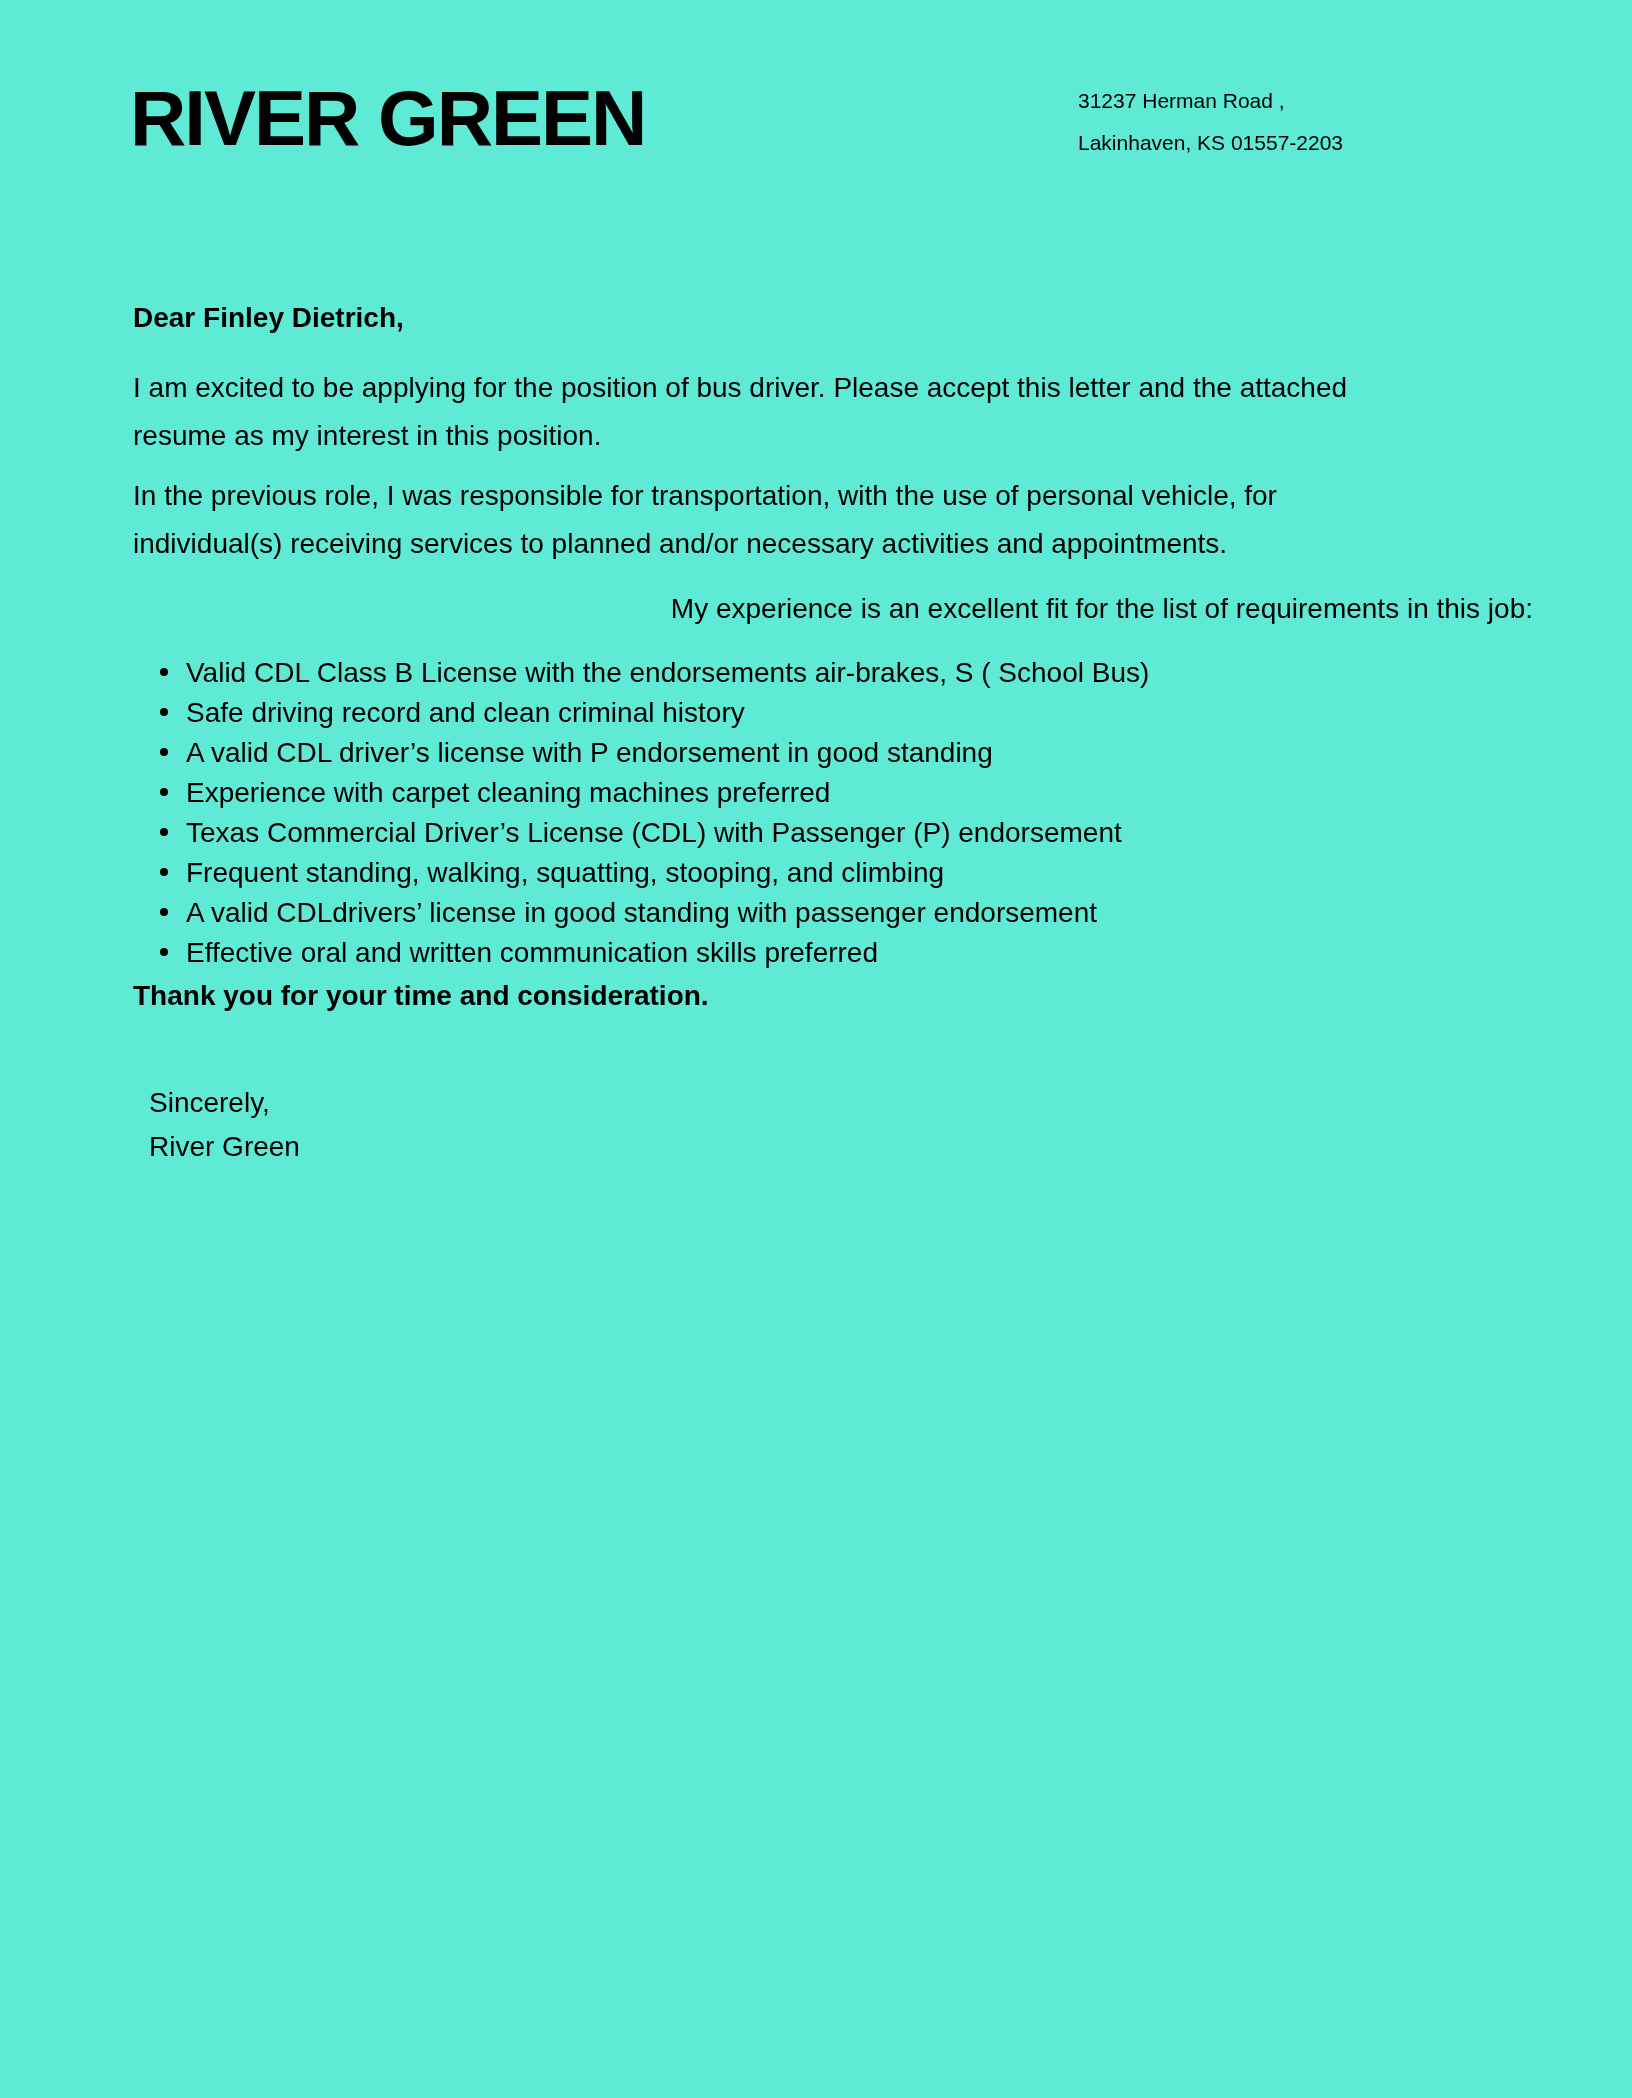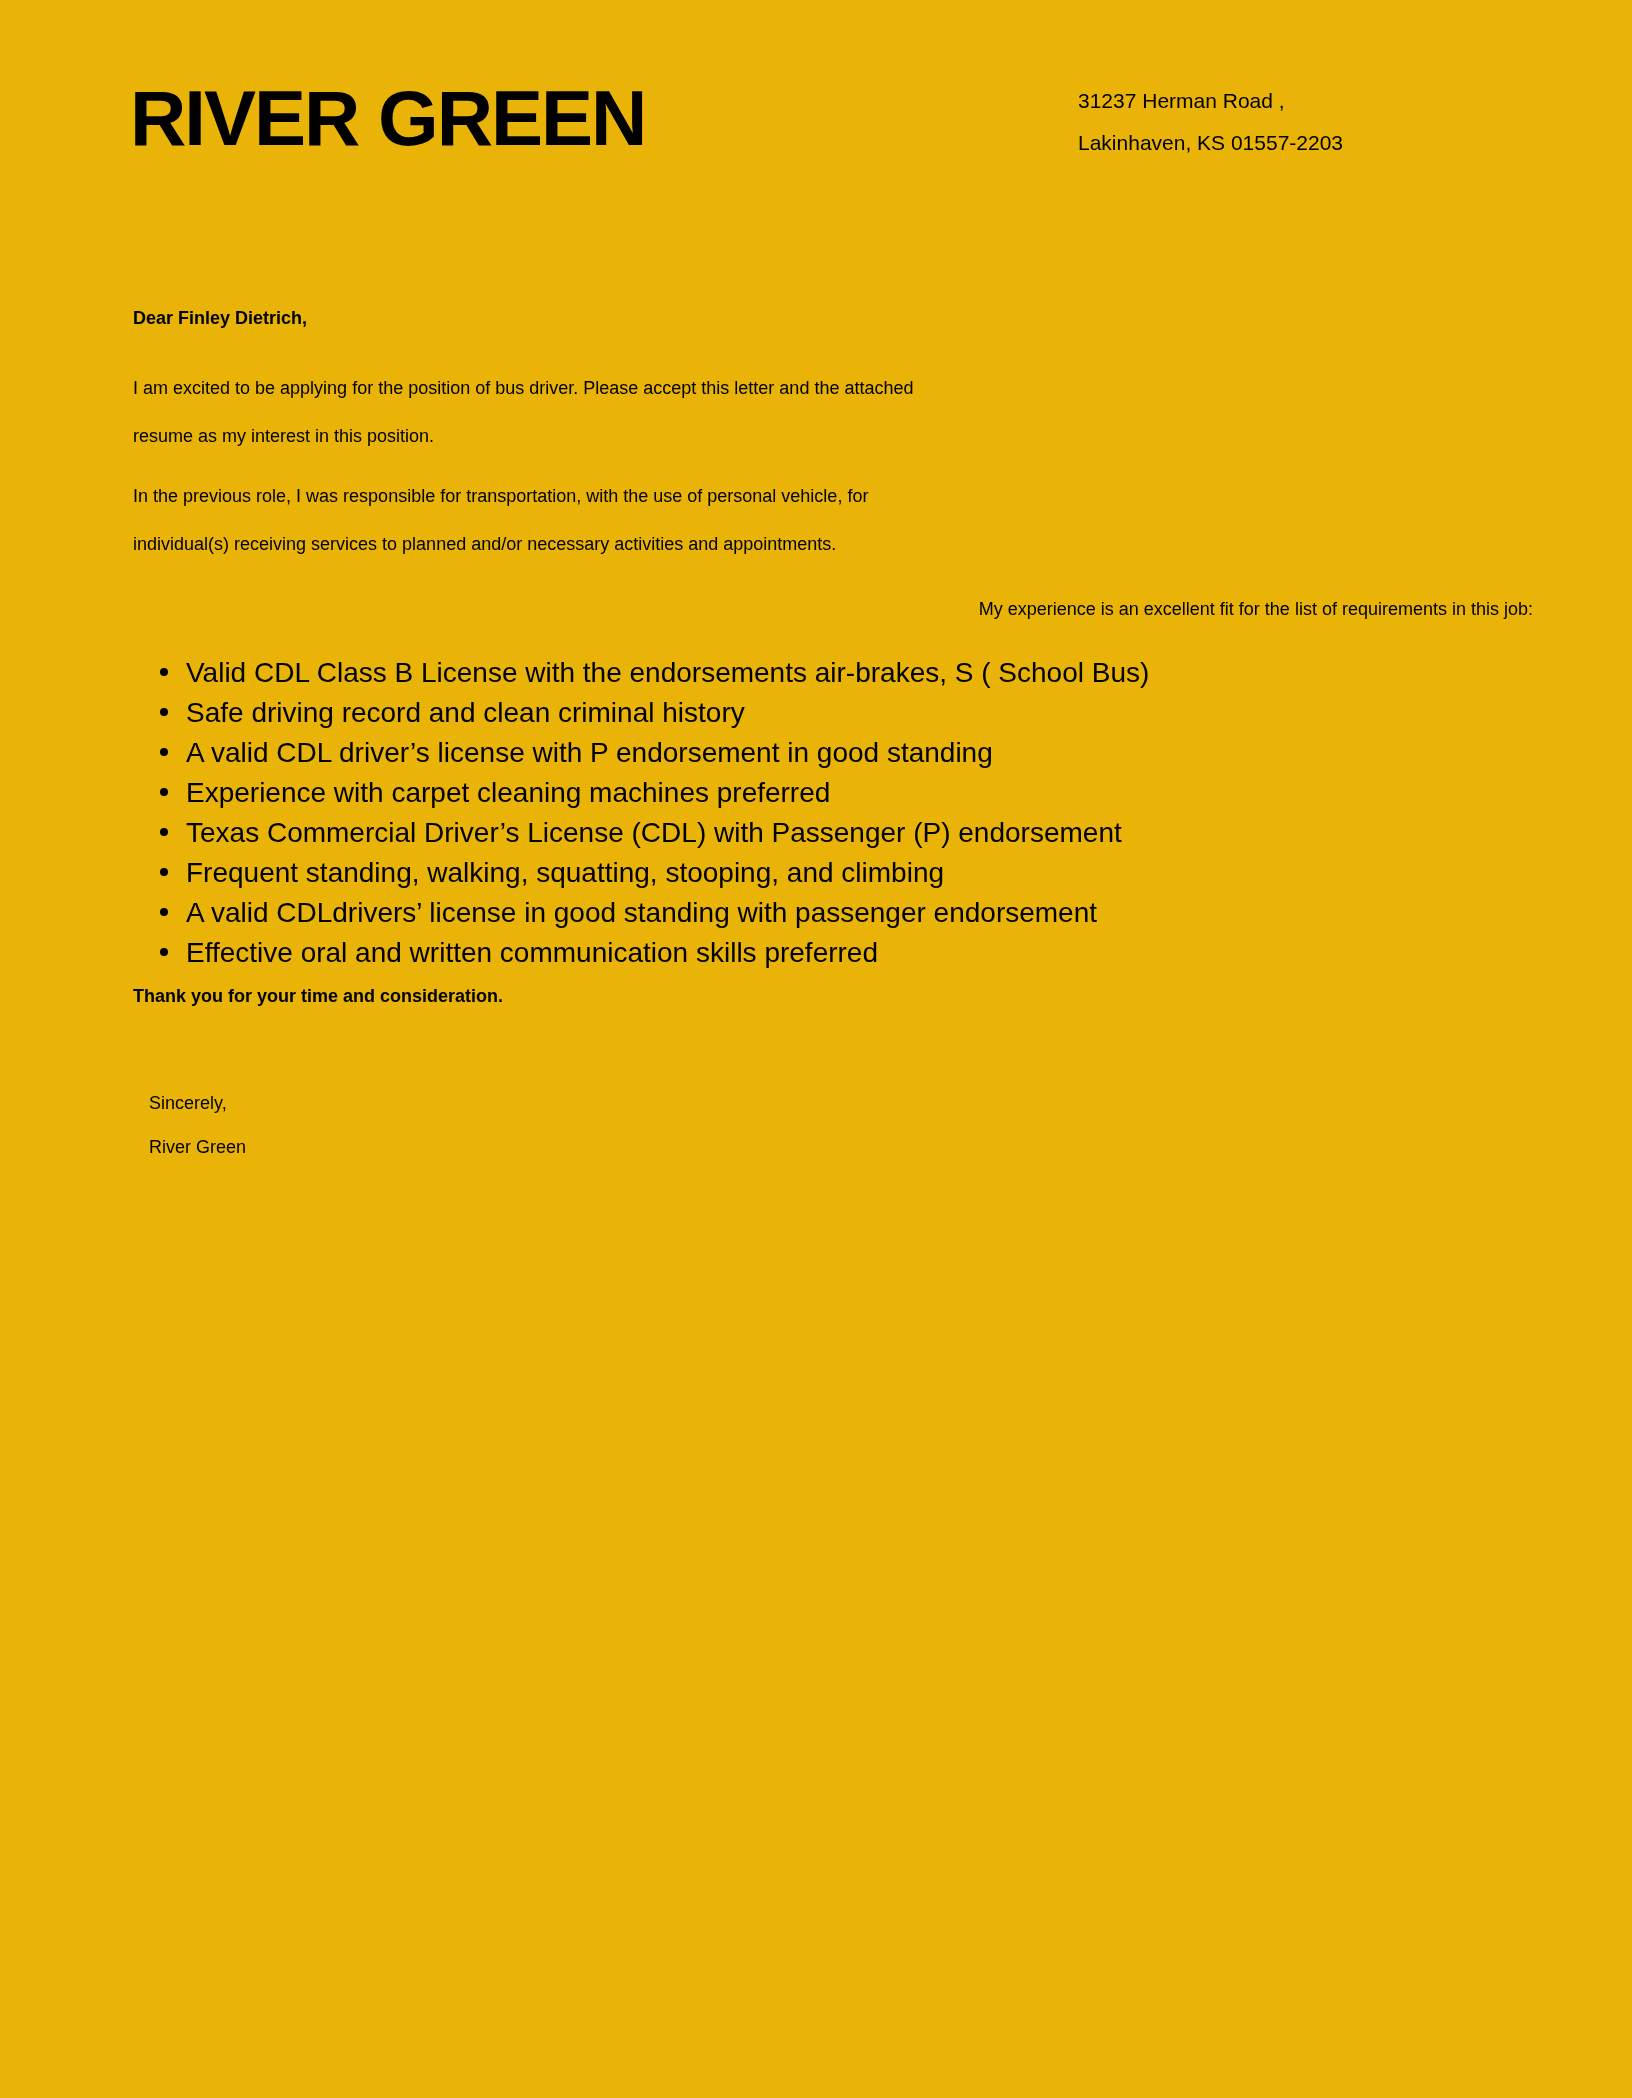--- a/index.html
+++ b/index.html
@@ -1,21 +1,21 @@
 <!DOCTYPE html>
 <html><head>
 <meta charset="utf-8">
 <style>
   * { margin: 0; padding: 0; box-sizing: border-box; }
   html, body { background: #ffffff; }
   .page {
     position: relative;
     width: 1632px;
     height: 2098px;
-    background: #eab308;
+    background: #5eead4;
     color: #000000;
     font-family: "Liberation Sans", "DejaVu Sans", sans-serif;
     overflow: hidden;
   }
   .page-title {
     position: absolute;
     left: 130px;
     top: 79px;
     font-size: 78px;
     font-weight: 700;
@@ -30,21 +30,21 @@
     width: 450px;
     font-size: 21px;
     line-height: 42px;
     text-align: left;
     white-space: pre-line;
   }
   .body-text {
     position: absolute;
     left: 133px;
     width: 1400px;
-    font-size: 18px;
+    font-size: 28px;
     line-height: 48px;
     white-space: pre-line;
   }
   .salutation   { top: 302px; line-height: 32px; font-weight: 700; }
   .paragraph-1  { top: 364px; }
   .paragraph-2  { top: 472px; }
   .paragraph-3  { top: 593px; line-height: 32px; text-align: right; }
   .closing      { top: 980px; line-height: 32px; font-weight: 700; }
   .signoff      { top: 1081px; line-height: 44px; margin-left: 16px; }
   .requirements-list {

